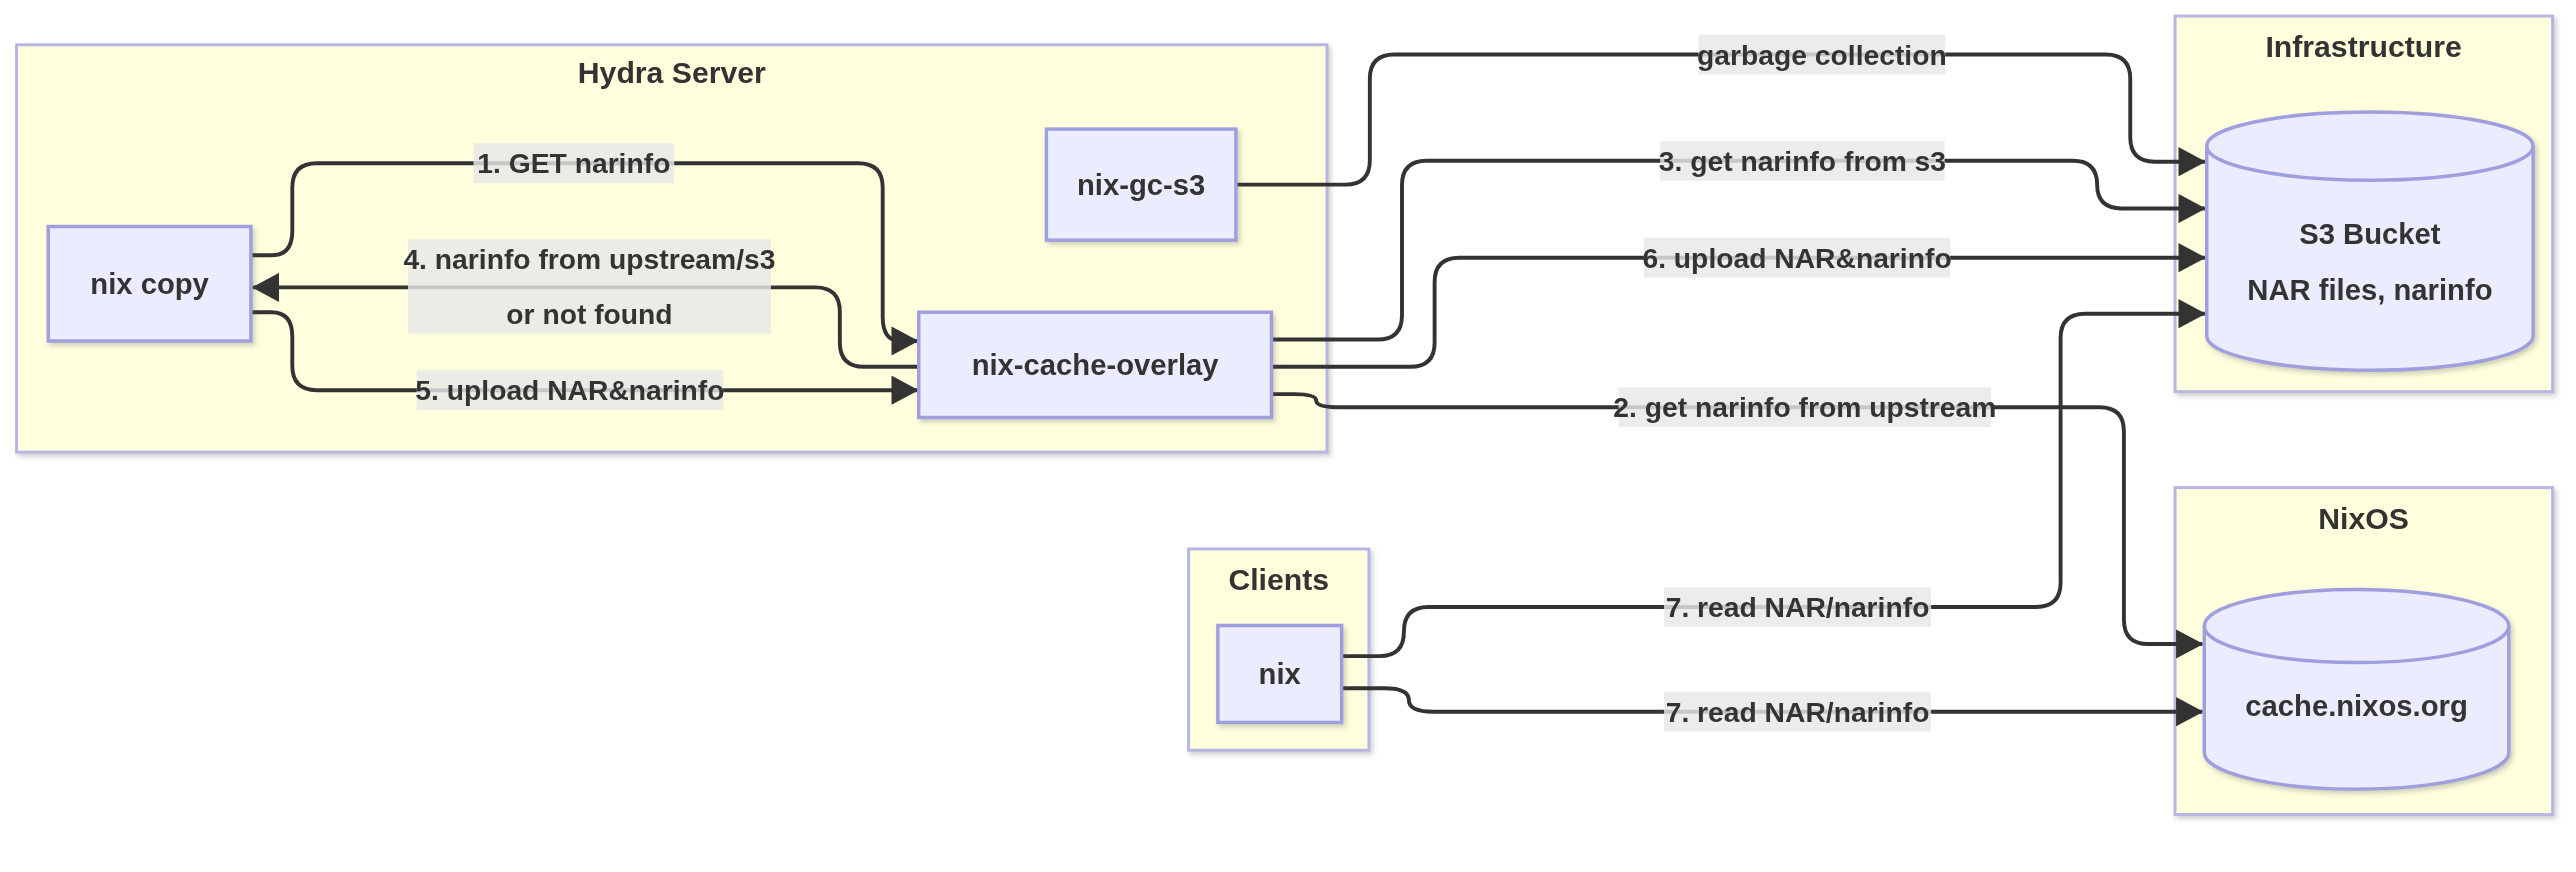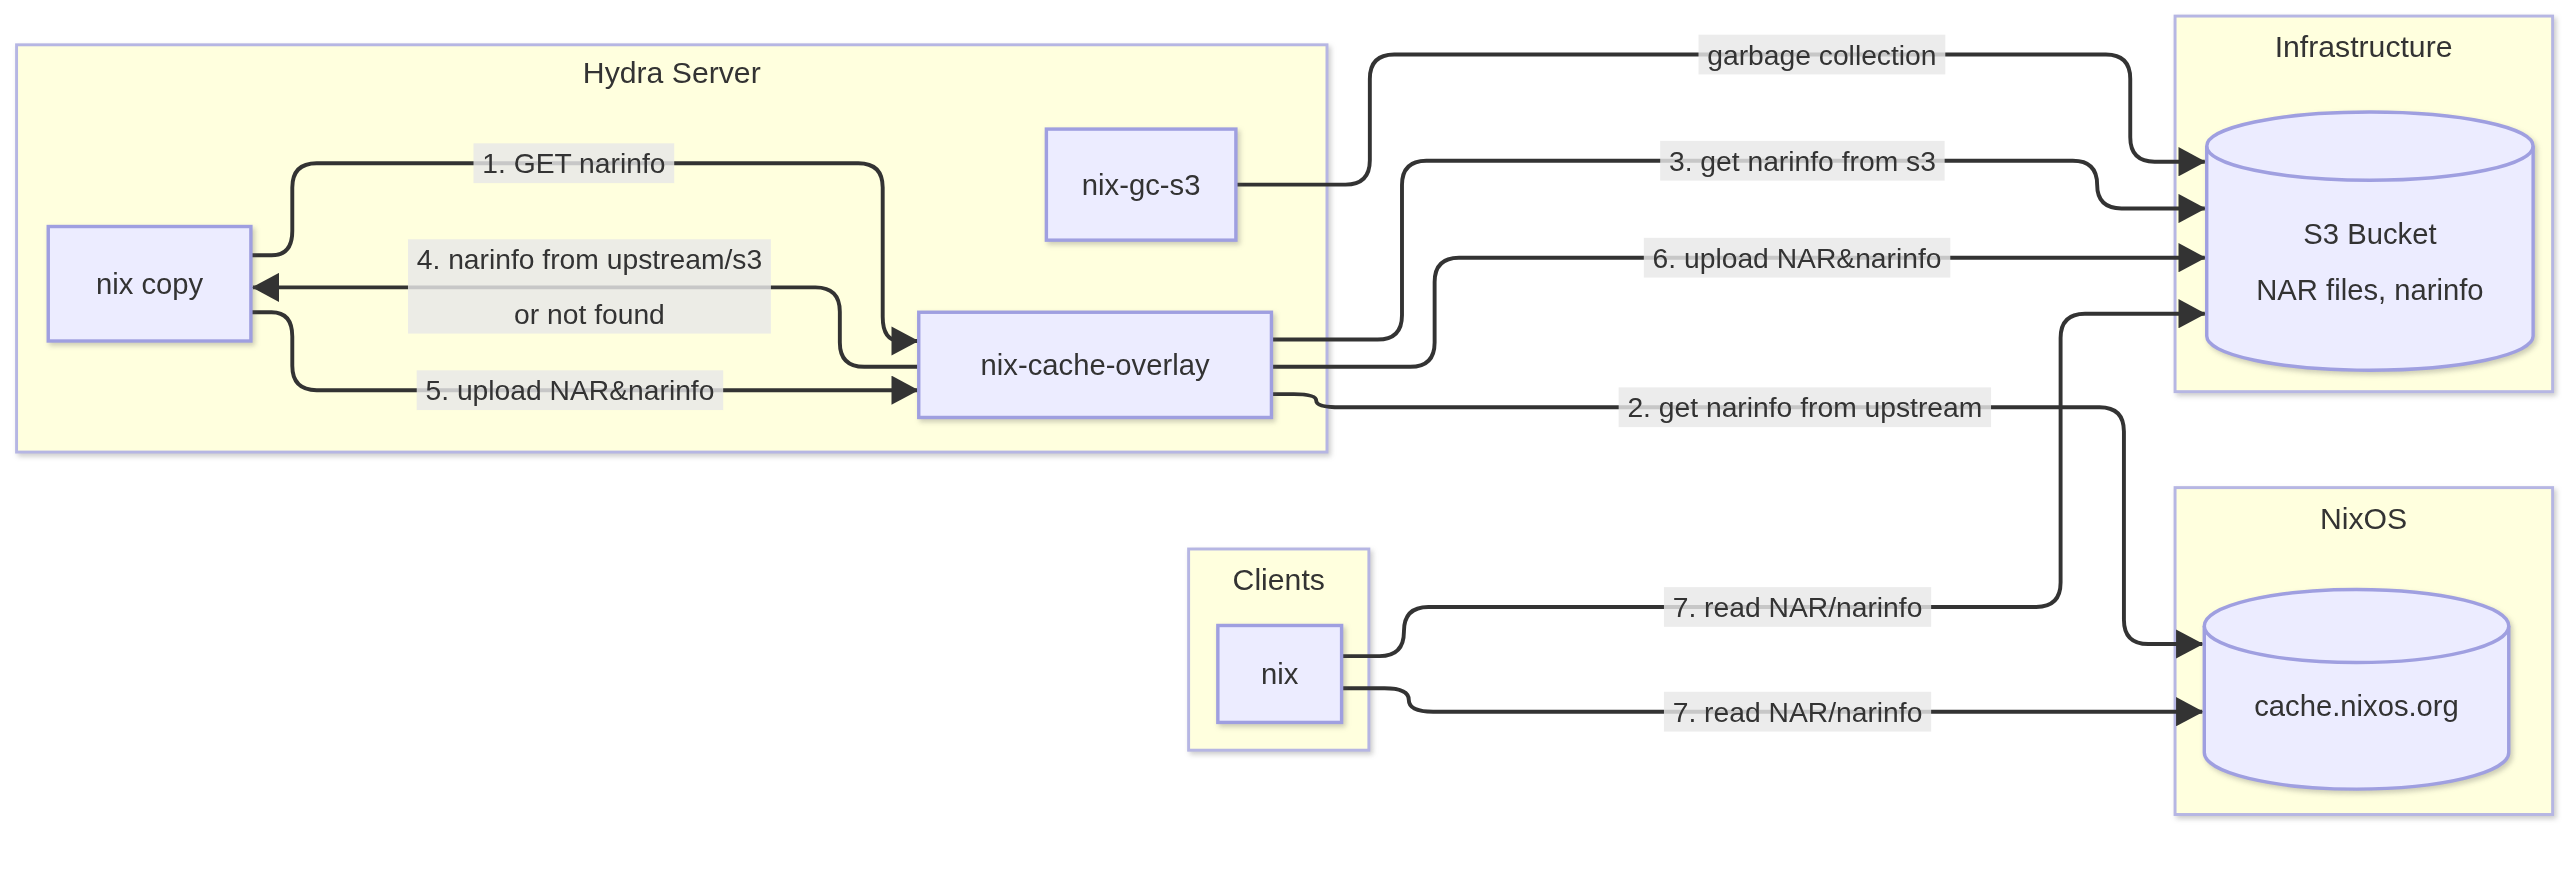--- a/index.html
+++ b/index.html
@@ -1,16 +1,16 @@
 <!DOCTYPE html>
 <html style="font-size:8.2px"><head>
 <meta charset="utf-8">
 <style>
   html,body{margin:0;padding:0;background:#ffffff;}
-  .diagram-wrap{width:100%;}
+  .diagram-wrap{width:100%;font-weight:bold;}
   svg{display:block;width:100%;height:auto;}
   text{font-family:"Liberation Sans","DejaVu Sans",sans-serif;fill:#333333;}
   .cluster-rect{filter:drop-shadow(5px 6px 5px rgba(90,90,90,0.30));}
   .node-rect{filter:drop-shadow(5px 6px 5px rgba(90,90,90,0.30));}
   .db-shape{filter:drop-shadow(5px 6px 5px rgba(90,90,90,0.30));}
 </style>
 </head>
 <body>
 
 <div class="diagram-wrap">

